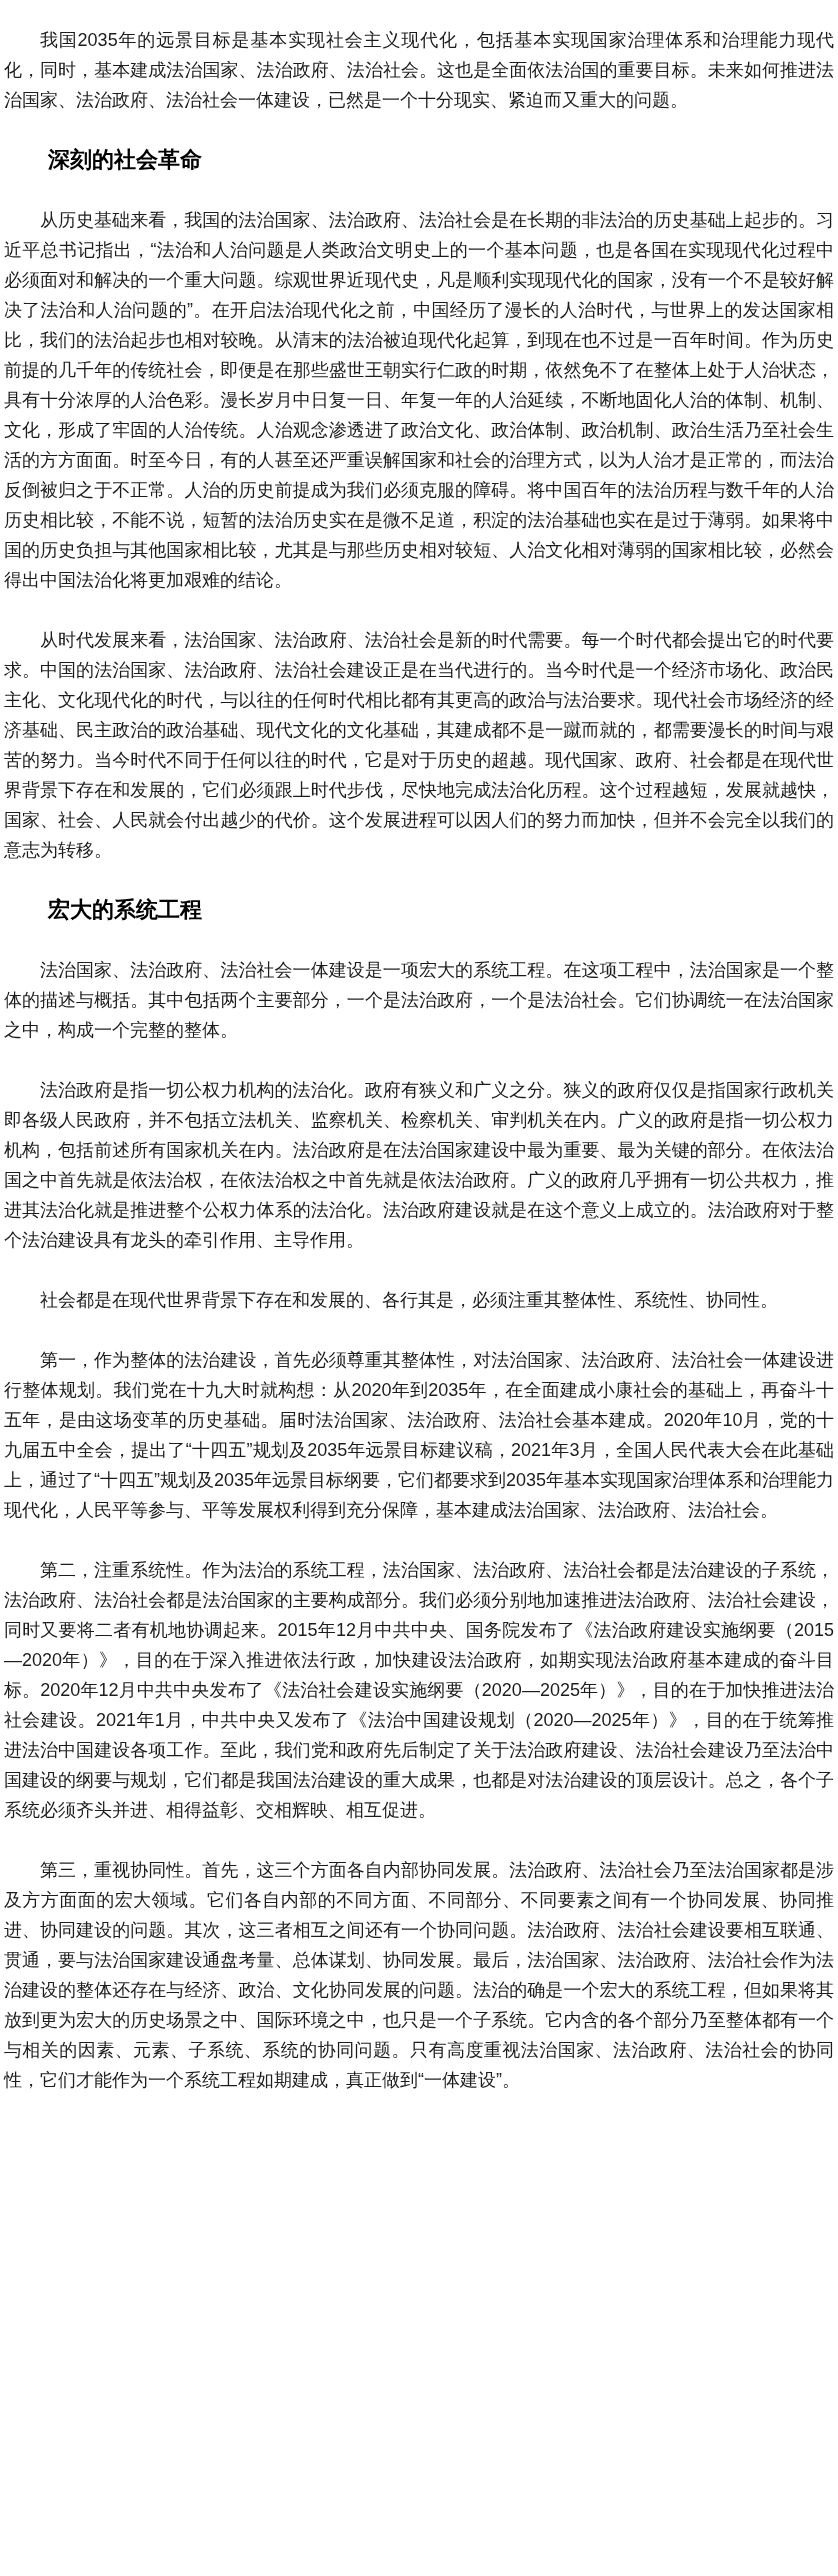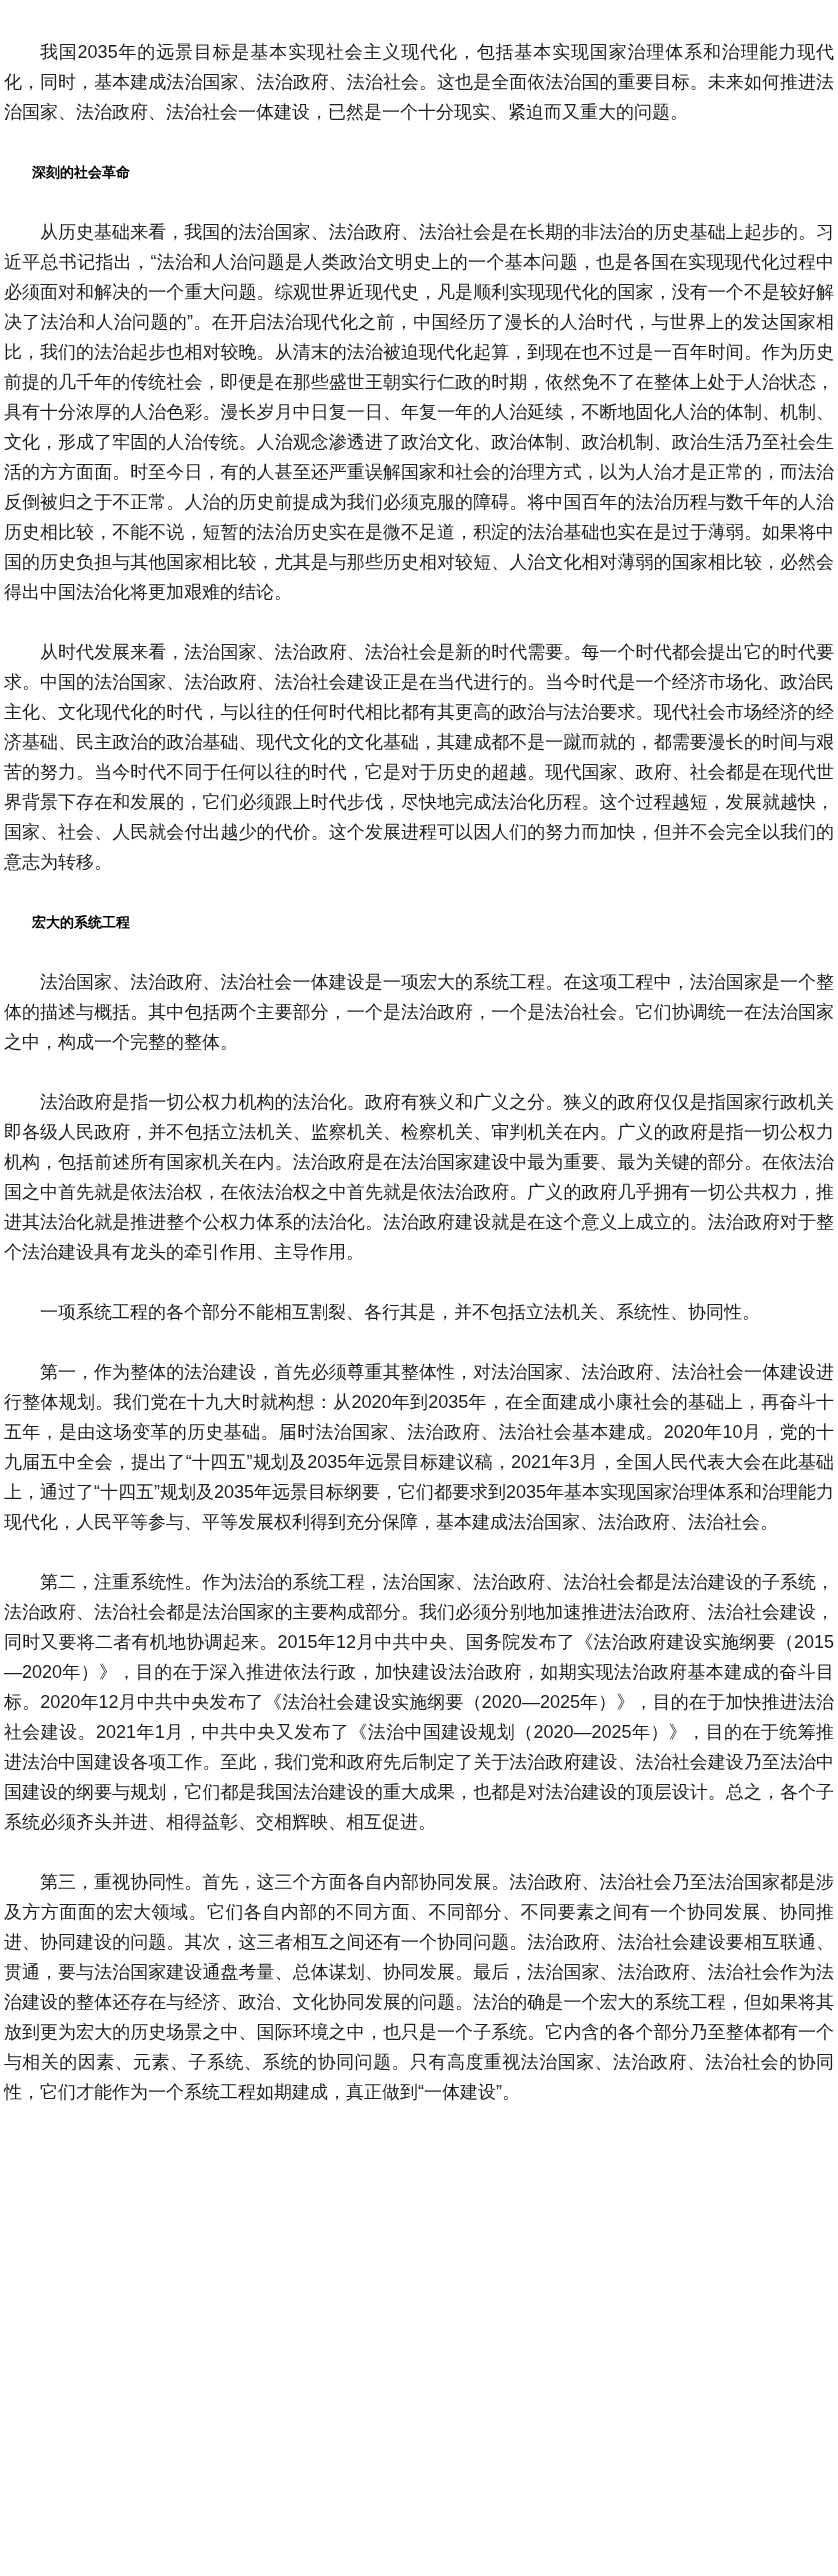--- a/index.html
+++ b/index.html
@@ -19,38 +19,38 @@
     word-break: break-all;
     overflow-wrap: anywhere;
   }
   .article p,
   .article h2 {
     margin: 30px 0 0 0;
     padding: 0;
     text-indent: 2em;
   }
   .article > :first-child {
-    margin-top: 16px;
+    margin-top: 4px;
   }
   .article h2 {
-    font-size: 14px;
+    font-size: 22px;
     font-weight: 700;
     color: #000000;
   }
 </style>
 </head>
 <body>
 
 <div class="article">
   <p>我国2035年的远景目标是基本实现社会主义现代化，包括基本实现国家治理体系和治理能力现代化，同时，基本建成法治国家、法治政府、法治社会。这也是全面依法治国的重要目标。未来如何推进法治国家、法治政府、法治社会一体建设，已然是一个十分现实、紧迫而又重大的问题。</p>
   <h2>深刻的社会革命</h2>
   <p>从历史基础来看，我国的法治国家、法治政府、法治社会是在长期的非法治的历史基础上起步的。习近平总书记指出，“法治和人治问题是人类政治文明史上的一个基本问题，也是各国在实现现代化过程中必须面对和解决的一个重大问题。综观世界近现代史，凡是顺利实现现代化的国家，没有一个不是较好解决了法治和人治问题的”。在开启法治现代化之前，中国经历了漫长的人治时代，与世界上的发达国家相比，我们的法治起步也相对较晚。从清末的法治被迫现代化起算，到现在也不过是一百年时间。作为历史前提的几千年的传统社会，即便是在那些盛世王朝实行仁政的时期，依然免不了在整体上处于人治状态，具有十分浓厚的人治色彩。漫长岁月中日复一日、年复一年的人治延续，不断地固化人治的体制、机制、文化，形成了牢固的人治传统。人治观念渗透进了政治文化、政治体制、政治机制、政治生活乃至社会生活的方方面面。时至今日，有的人甚至还严重误解国家和社会的治理方式，以为人治才是正常的，而法治反倒被归之于不正常。人治的历史前提成为我们必须克服的障碍。将中国百年的法治历程与数千年的人治历史相比较，不能不说，短暂的法治历史实在是微不足道，积淀的法治基础也实在是过于薄弱。如果将中国的历史负担与其他国家相比较，尤其是与那些历史相对较短、人治文化相对薄弱的国家相比较，必然会得出中国法治化将更加艰难的结论。</p>
   <p>从时代发展来看，法治国家、法治政府、法治社会是新的时代需要。每一个时代都会提出它的时代要求。中国的法治国家、法治政府、法治社会建设正是在当代进行的。当今时代是一个经济市场化、政治民主化、文化现代化的时代，与以往的任何时代相比都有其更高的政治与法治要求。现代社会市场经济的经济基础、民主政治的政治基础、现代文化的文化基础，其建成都不是一蹴而就的，都需要漫长的时间与艰苦的努力。当今时代不同于任何以往的时代，它是对于历史的超越。现代国家、政府、社会都是在现代世界背景下存在和发展的，它们必须跟上时代步伐，尽快地完成法治化历程。这个过程越短，发展就越快，国家、社会、人民就会付出越少的代价。这个发展进程可以因人们的努力而加快，但并不会完全以我们的意志为转移。</p>
   <h2>宏大的系统工程</h2>
   <p>法治国家、法治政府、法治社会一体建设是一项宏大的系统工程。在这项工程中，法治国家是一个整体的描述与概括。其中包括两个主要部分，一个是法治政府，一个是法治社会。它们协调统一在法治国家之中，构成一个完整的整体。</p>
   <p>法治政府是指一切公权力机构的法治化。政府有狭义和广义之分。狭义的政府仅仅是指国家行政机关即各级人民政府，并不包括立法机关、监察机关、检察机关、审判机关在内。广义的政府是指一切公权力机构，包括前述所有国家机关在内。法治政府是在法治国家建设中最为重要、最为关键的部分。在依法治国之中首先就是依法治权，在依法治权之中首先就是依法治政府。广义的政府几乎拥有一切公共权力，推进其法治化就是推进整个公权力体系的法治化。法治政府建设就是在这个意义上成立的。法治政府对于整个法治建设具有龙头的牵引作用、主导作用。</p>
-  <p>一项系统工程的各个部分不能相互割裂、各行其是，并不包括立法机关、系统性、协同性。</p>
+  <p>社会都是在现代世界背景下存在和发展的、各行其是，必须注重其整体性、系统性、协同性。</p>
   <p>第一，作为整体的法治建设，首先必须尊重其整体性，对法治国家、法治政府、法治社会一体建设进行整体规划。我们党在十九大时就构想：从2020年到2035年，在全面建成小康社会的基础上，再奋斗十五年，是由这场变革的历史基础。届时法治国家、法治政府、法治社会基本建成。2020年10月，党的十九届五中全会，提出了“十四五”规划及2035年远景目标建议稿，2021年3月，全国人民代表大会在此基础上，通过了“十四五”规划及2035年远景目标纲要，它们都要求到2035年基本实现国家治理体系和治理能力现代化，人民平等参与、平等发展权利得到充分保障，基本建成法治国家、法治政府、法治社会。</p>
   <p>第二，注重系统性。作为法治的系统工程，法治国家、法治政府、法治社会都是法治建设的子系统，法治政府、法治社会都是法治国家的主要构成部分。我们必须分别地加速推进法治政府、法治社会建设，同时又要将二者有机地协调起来。2015年12月中共中央、国务院发布了《法治政府建设实施纲要（2015—2020年）》，目的在于深入推进依法行政，加快建设法治政府，如期实现法治政府基本建成的奋斗目标。2020年12月中共中央发布了《法治社会建设实施纲要（2020—2025年）》，目的在于加快推进法治社会建设。2021年1月，中共中央又发布了《法治中国建设规划（2020—2025年）》，目的在于统筹推进法治中国建设各项工作。至此，我们党和政府先后制定了关于法治政府建设、法治社会建设乃至法治中国建设的纲要与规划，它们都是我国法治建设的重大成果，也都是对法治建设的顶层设计。总之，各个子系统必须齐头并进、相得益彰、交相辉映、相互促进。</p>
   <p>第三，重视协同性。首先，这三个方面各自内部协同发展。法治政府、法治社会乃至法治国家都是涉及方方面面的宏大领域。它们各自内部的不同方面、不同部分、不同要素之间有一个协同发展、协同推进、协同建设的问题。其次，这三者相互之间还有一个协同问题。法治政府、法治社会建设要相互联通、贯通，要与法治国家建设通盘考量、总体谋划、协同发展。最后，法治国家、法治政府、法治社会作为法治建设的整体还存在与经济、政治、文化协同发展的问题。法治的确是一个宏大的系统工程，但如果将其放到更为宏大的历史场景之中、国际环境之中，也只是一个子系统。它内含的各个部分乃至整体都有一个与相关的因素、元素、子系统、系统的协同问题。只有高度重视法治国家、法治政府、法治社会的协同性，它们才能作为一个系统工程如期建成，真正做到“一体建设”。</p>
 
 </div>
 
 
 </body></html>

